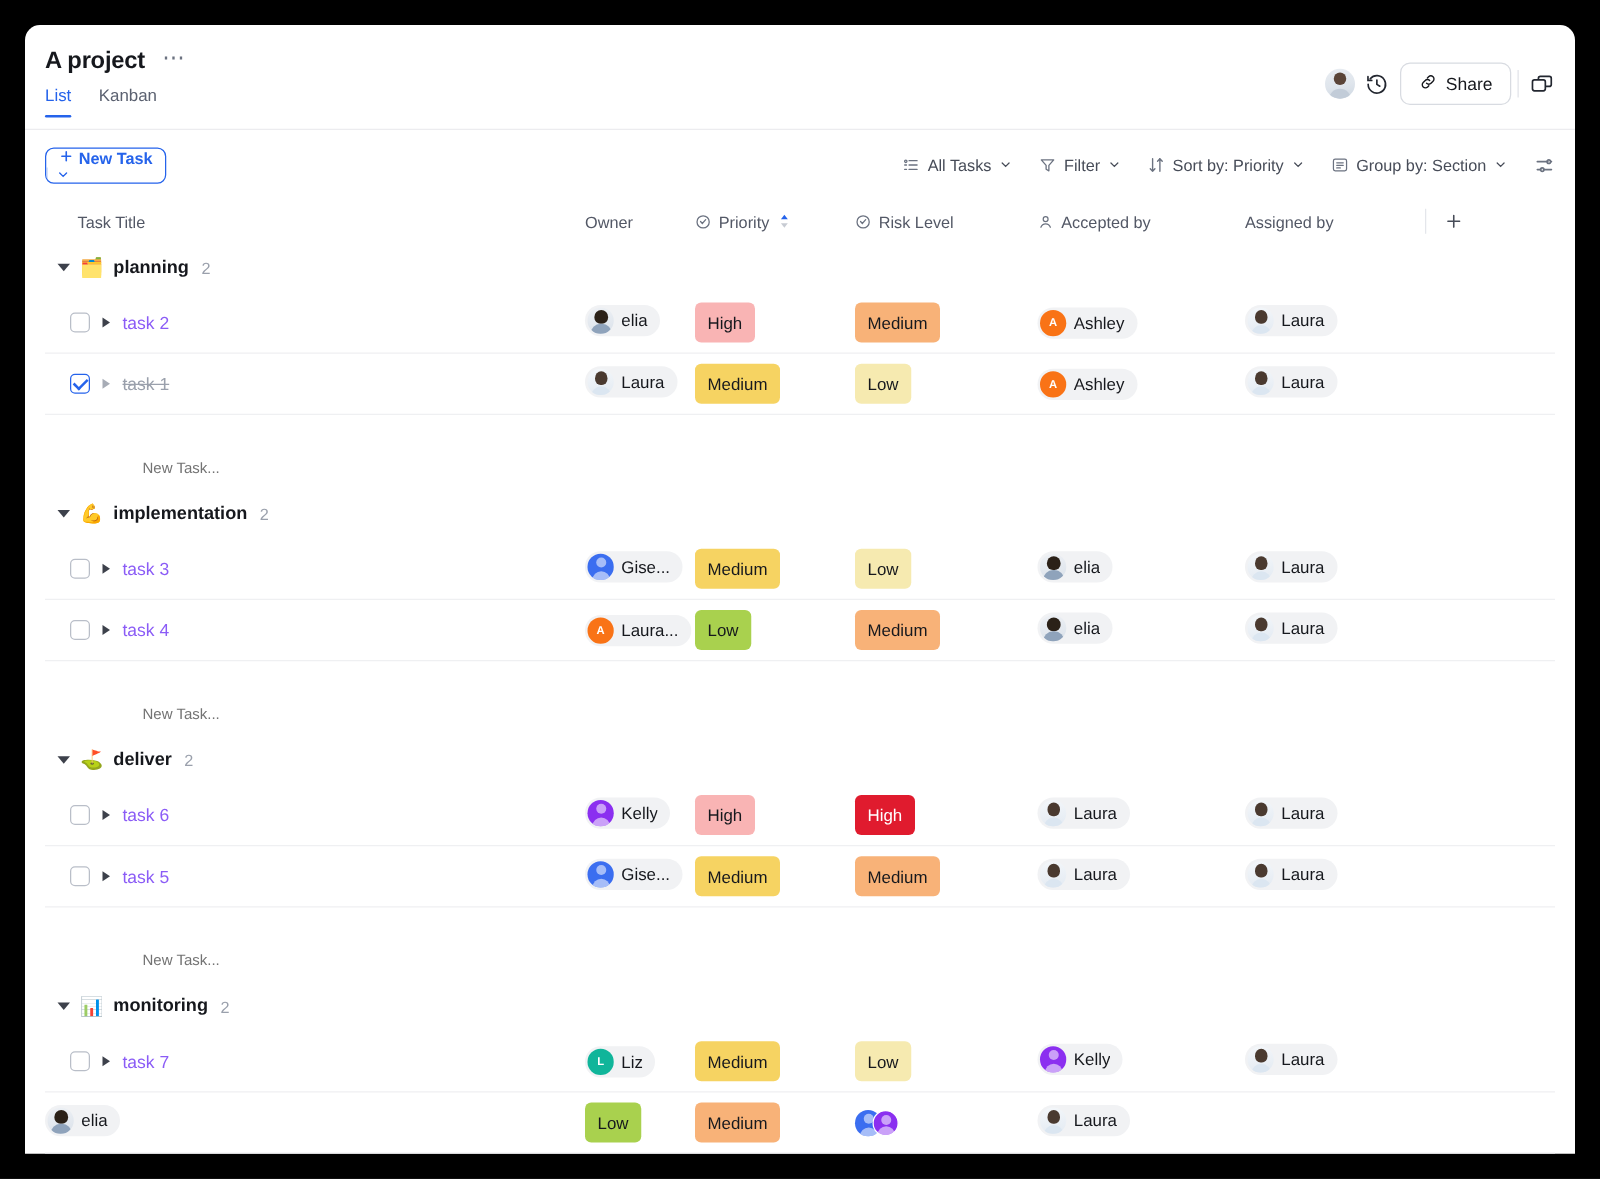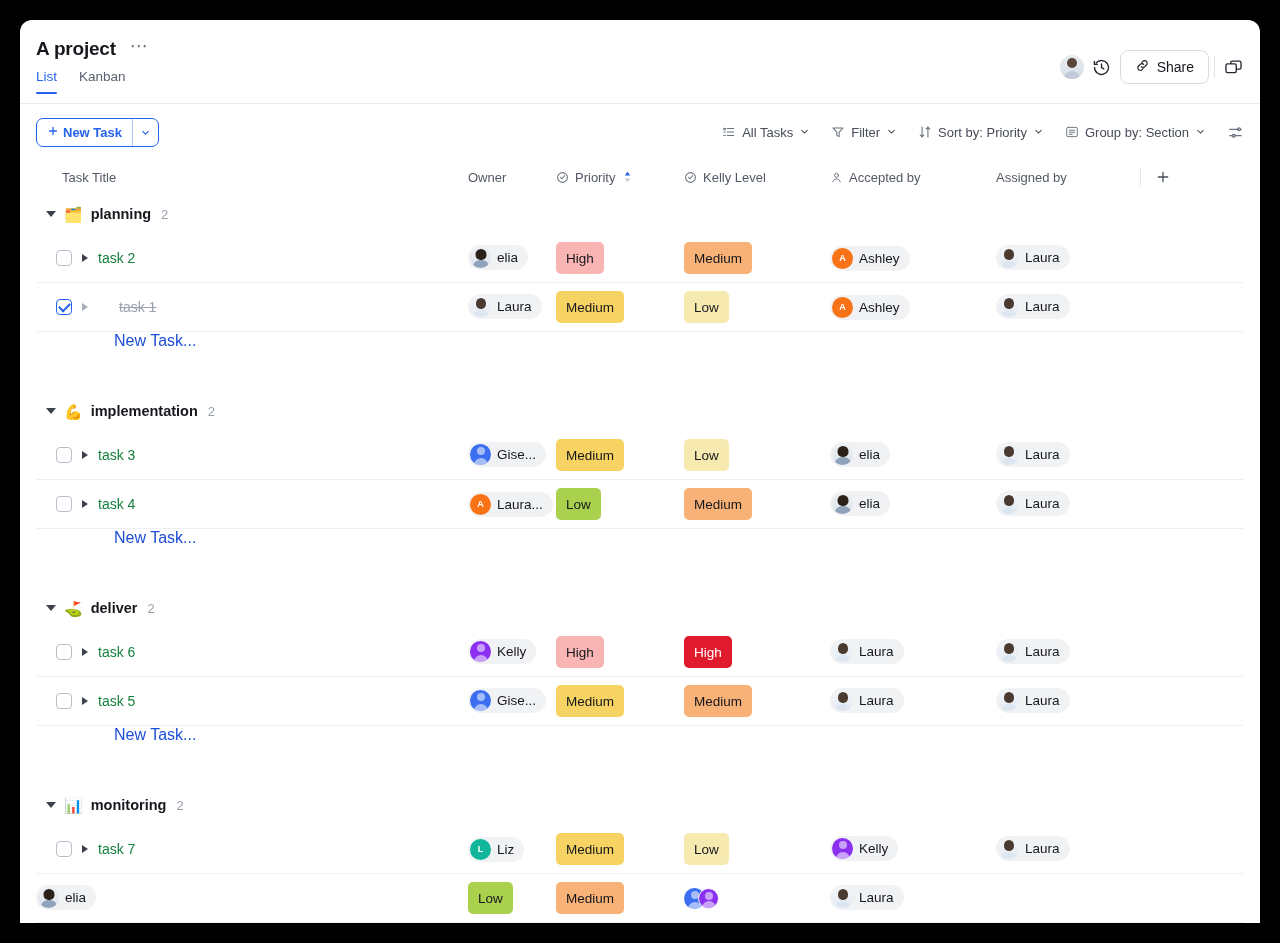--- a/index.html
+++ b/index.html
@@ -76,21 +76,21 @@
   .vdiv { width:1px; height:22px; background:#e2e4e9; }
 
   
   .toolbar {
     height: 56px; display:flex; align-items:center;
     padding: 0 14px 0 16px; position: relative;
   }
   .newtask {
     display:flex; align-items:stretch; height:29px;
     border:1px solid #2563eb; border-radius:7px; overflow:hidden;
-    color:#2563eb; cursor:pointer; background:#fff;
+    color:#2563eb; cursor:pointer; background:#fff;flex-direction:column;
   }
   .newtask .lbl {
     display:flex; align-items:center; gap:4px; padding:0 10px;
     font-size:13px; font-weight:600; white-space:nowrap;
   }
   .newtask .caret {
     display:flex; align-items:center; justify-content:center;
     width:26px; border-left:1px solid #a9c2f5;
   }
   .tb-right {
@@ -149,22 +149,22 @@
   }
   .cbx.checked::after {
     content:""; width:9px; height:5px; border-left:2px solid #2563eb;
     border-bottom:2px solid #2563eb; transform: rotate(-45deg) translate(1px,-1px);
   }
   .exp-tri {
     width:0;height:0;border-top:4.5px solid transparent;border-bottom:4.5px solid transparent;
     border-left:6.5px solid #3d414b; cursor:pointer; flex:none;
   }
   .exp-tri.done { border-left-color:#a7acb6; }
-  .t-name { font-size:14px; color:#15803d; }
-  .t-name.done { color:#9aa0ac; text-decoration: line-through; margin-left: 21px; }
+  .t-name { font-size:14px; color:#8b5cf6; }
+  .t-name.done { color:#9aa0ac; text-decoration: line-through; }
 
   .chip {
     display:inline-flex; align-items:center; gap:6px;
     background:#f1f2f4; border-radius:999px; padding:2px 10px 2px 2px;
     font-size:13.5px; color:#16181d; max-width:100%;
   }
   .chip .nm { white-space:nowrap; overflow:hidden; text-overflow:clip; }
   .av {
     width:21px;height:21px;border-radius:50%;flex:none;position:relative;overflow:hidden;
     display:flex;align-items:center;justify-content:center;
@@ -191,22 +191,22 @@
   .av-stack { display:flex; align-items:center; }
   .av-stack .av + .av { margin-left:-7px; border:1.5px solid #fff; }
 
   .badge {
     display:inline-flex; align-items:center; justify-content:center;
     height:25px; padding:16px 10px; border-radius:5px;
     font-size:13.5px; color:#16181d; white-space:nowrap;
   }
 
   .newtask-row {
-    height: 49px; display:flex; align-items:flex-start; padding-left: 78px;
-    font-size:16px; color:#1d4ed8;
+    height: 49px; display:flex; align-items:flex-end; padding-left: 78px;
+    font-size:12px; color:#737373;
   }
   .spacer { height: 10px; }
 </style>
 </head>
 <body>
 
 <div class="frame">
 
   <div class="hdr">
     <div class="title-row">
@@ -361,21 +361,21 @@
             </svg>
         </span>
       </div>
       <div class="ch">
         <span style="display:flex;color:#6b7280">
           <svg width="13" height="13" viewBox="0 0 24 24" fill="none" stroke="currentColor" stroke-width="1.9" stroke-linecap="round">
               <circle cx="12" cy="12" r="9"></circle>
               <path d="M8.2 11.5l2.6 2.8 5-5.6"></path>
             </svg>
         </span>
-        <span>Kelly Level</span>
+        <span>Risk Level</span>
       </div>
       <div class="ch">
         <span style="display:flex;color:#6b7280">
           <svg width="13" height="13" viewBox="0 0 24 24" fill="none" stroke="currentColor" stroke-width="1.8" stroke-linecap="round">
               <circle cx="12" cy="8" r="3.6"></circle>
               <path d="M5 20c1.2-3.6 4-5.2 7-5.2s5.8 1.6 7 5.2"></path>
             </svg>
         </span>
         <span>Accepted by</span>
       </div>

